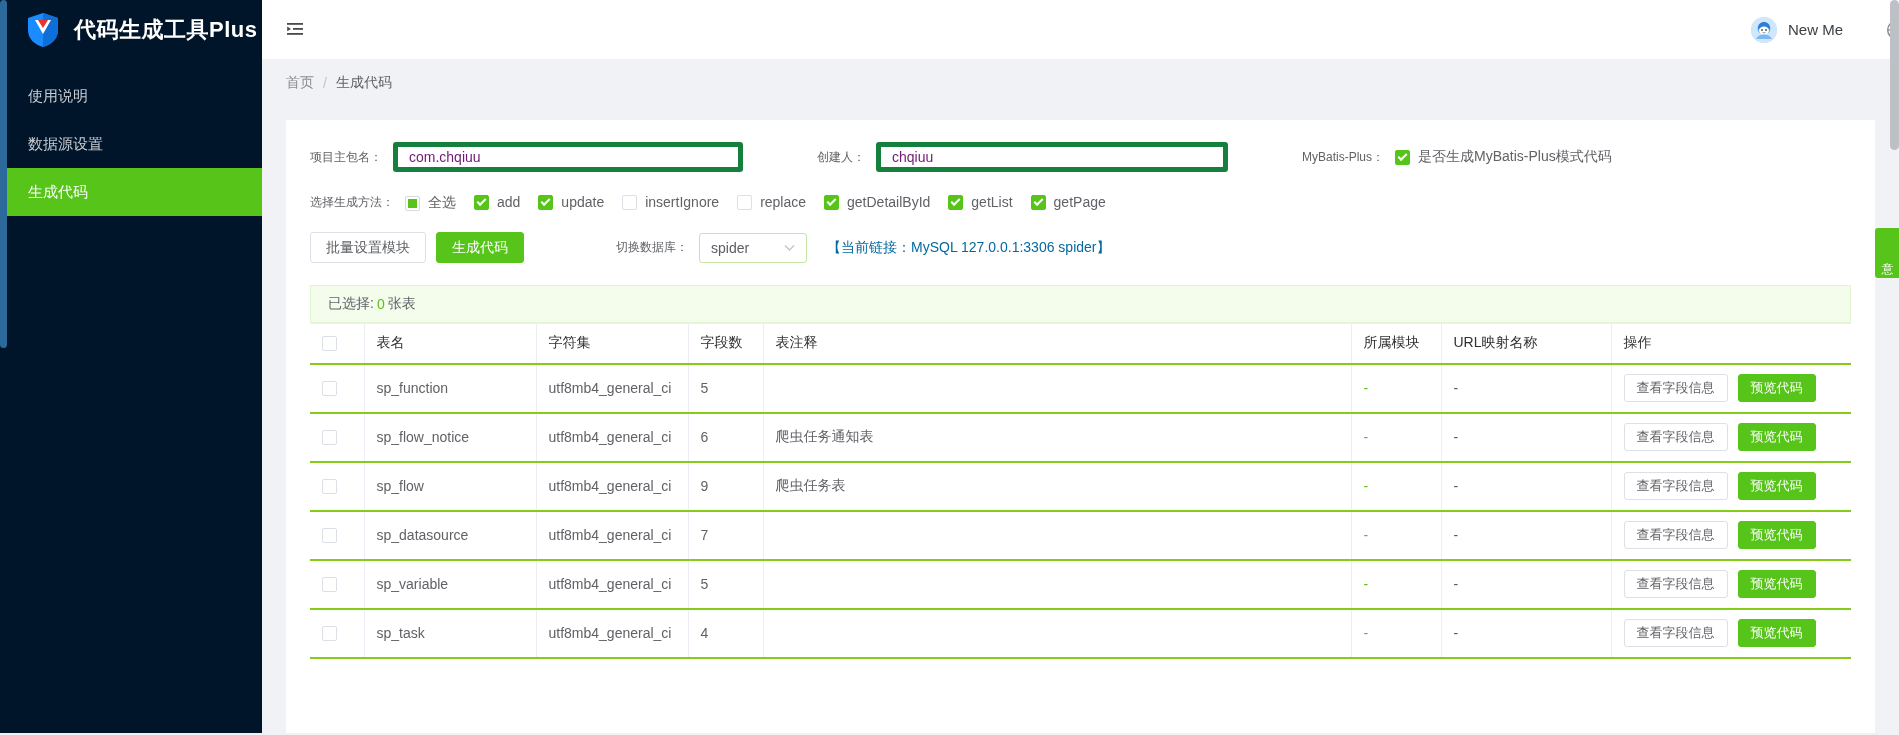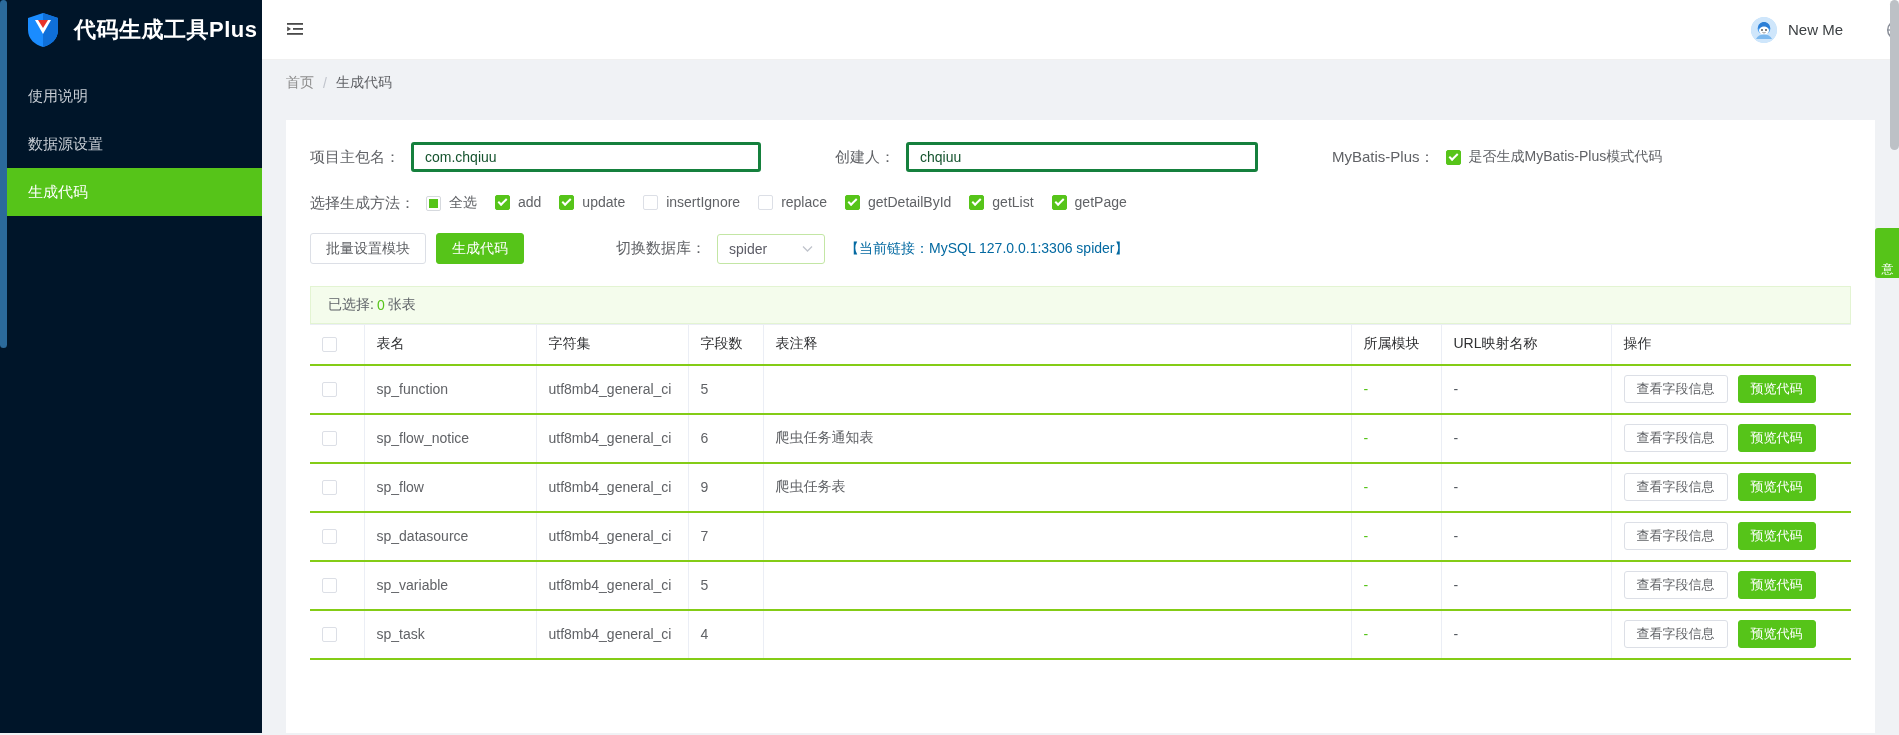--- a/index.html
+++ b/index.html
@@ -89,27 +89,27 @@
   .content-wrap { flex: 1 1 auto; padding: 14px 24px 0 24px; overflow: hidden; }
   .card {
     background: #ffffff;
     padding: 22px 24px 20px 24px;
     min-height: 620px;
   }
 
   
   .form-row { display: flex; align-items: center; margin-bottom: 22px; }
   .fld { display: flex; align-items: center; }
-  .fld-label { font-size: 15px; color: #606266; white-space: nowrap; margin-right: 11px; }
+  .fld-label { font-size: 12px; color: #606266; white-space: nowrap; margin-right: 11px; }
   .input {
     height: 30px;
-    border: 3px solid #15803d;
+    border: 5px solid #15803d;
     border-radius: 3px;
     background: #fff;
-    font-size: 14px; color: #14532d;
+    font-size: 14px; color: #701a75;
     padding: 0 11px;
     display: flex; align-items: center;
     font-family: "Liberation Sans", sans-serif;
     outline: none;
   }
   .input-pkg { width: 350px; }
   .input-author { width: 352px; }
   .gap-70 { width: 74px; }
 
   

